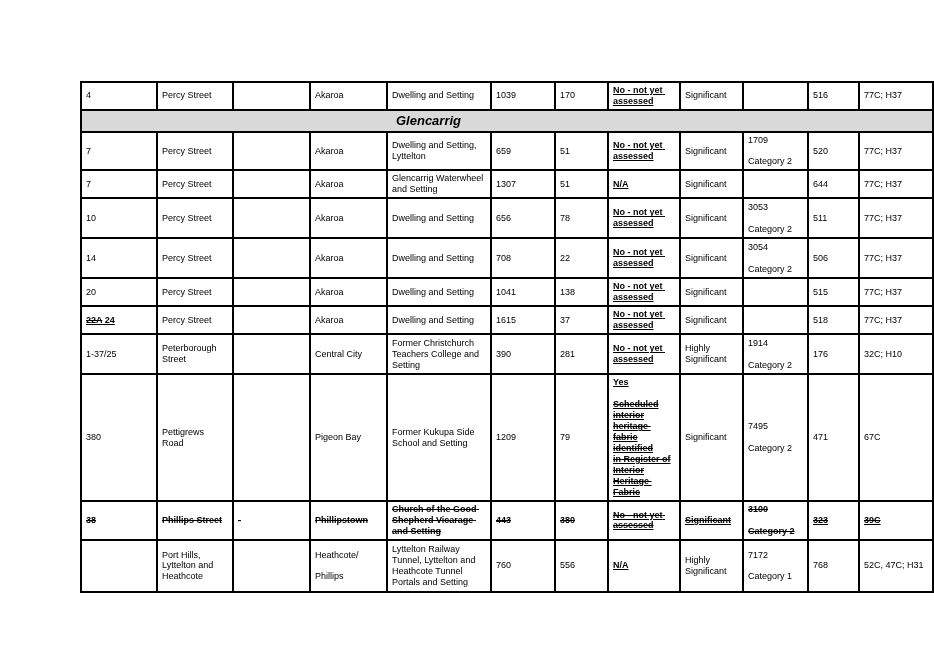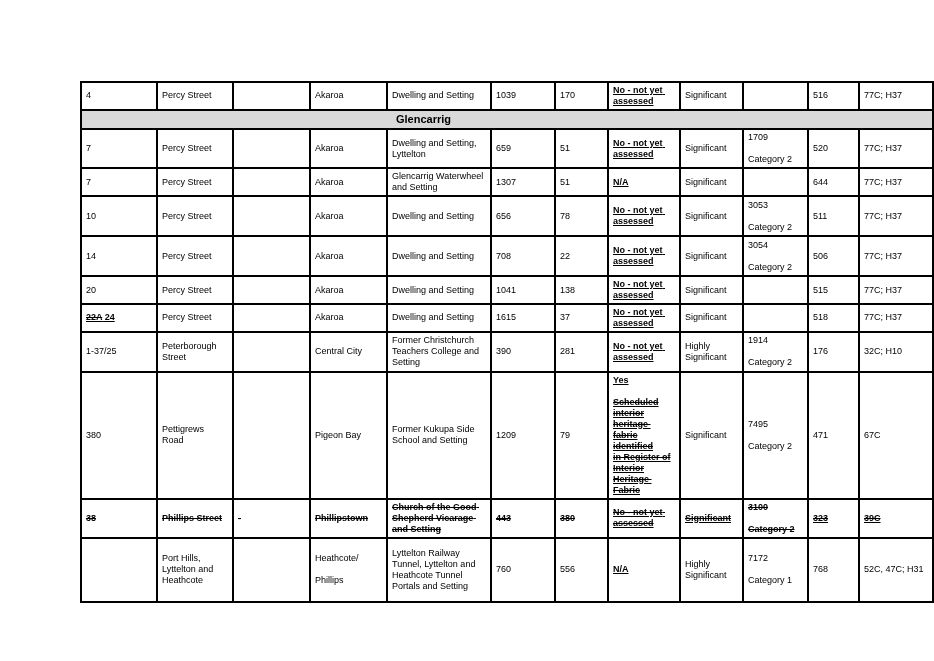--- a/index.html
+++ b/index.html
@@ -19,21 +19,21 @@
     vertical-align:middle;
     font-size:9px;line-height:1.22;
     word-wrap:break-word;overflow:hidden;
   }
   .run{white-space:pre-wrap;}
   .plain{}
   .bold-underline{font-weight:bold;text-decoration:underline;}
   .bold-strike{font-weight:bold;text-decoration:line-through;text-align:right;}
   .bold-strike-underline{font-weight:bold;text-decoration:underline line-through;}
   td.band-cell{background:#d9d9d9;padding:1px 0;}
-  .band-label{display:block;padding-left:310px;font-weight:bold;font-size:11px;line-height:1.2;}
+  .band-label{display:block;padding-left:310px;font-weight:bold;font-size:13px;line-height:1.2;font-style:italic;}
 </style>
 </head>
 <body>
 
 <div class="page">
   <table class="schedule">
     <colgroup>
         <col style="width: 76px;">
         <col style="width: 76px;">
         <col style="width: 77px;">
@@ -206,21 +206,21 @@
           <td><span class="run bold-strike">443</span></td>
           <td><span class="run bold-strike">380</span></td>
           <td><span class="run bold-strike-underline">No - not yet assessed</span></td>
           <td><span class="run bold-strike-underline">Significant</span></td>
           <td><span class="run bold-strike">3100
 
 Category 2</span></td>
           <td><span class="run bold-strike-underline">323</span></td>
           <td><span class="run bold-strike-underline">39C</span></td>
         </tr>
-        <tr style="height: 64px; padding-left: 29px;">
+        <tr style="height: 52px; padding-left: 29px;">
           <td></td>
           <td><span class="run plain">Port Hills, Lyttelton and Heathcote</span></td>
           <td></td>
           <td><span class="run plain">Heathcote/
 
 Phillips</span></td>
           <td><span class="run plain">Lyttelton Railway Tunnel, Lyttelton and Heathcote Tunnel Portals and Setting</span></td>
           <td><span class="run plain">760</span></td>
           <td><span class="run plain">556</span></td>
           <td><span class="run bold-underline">N/A</span></td>

